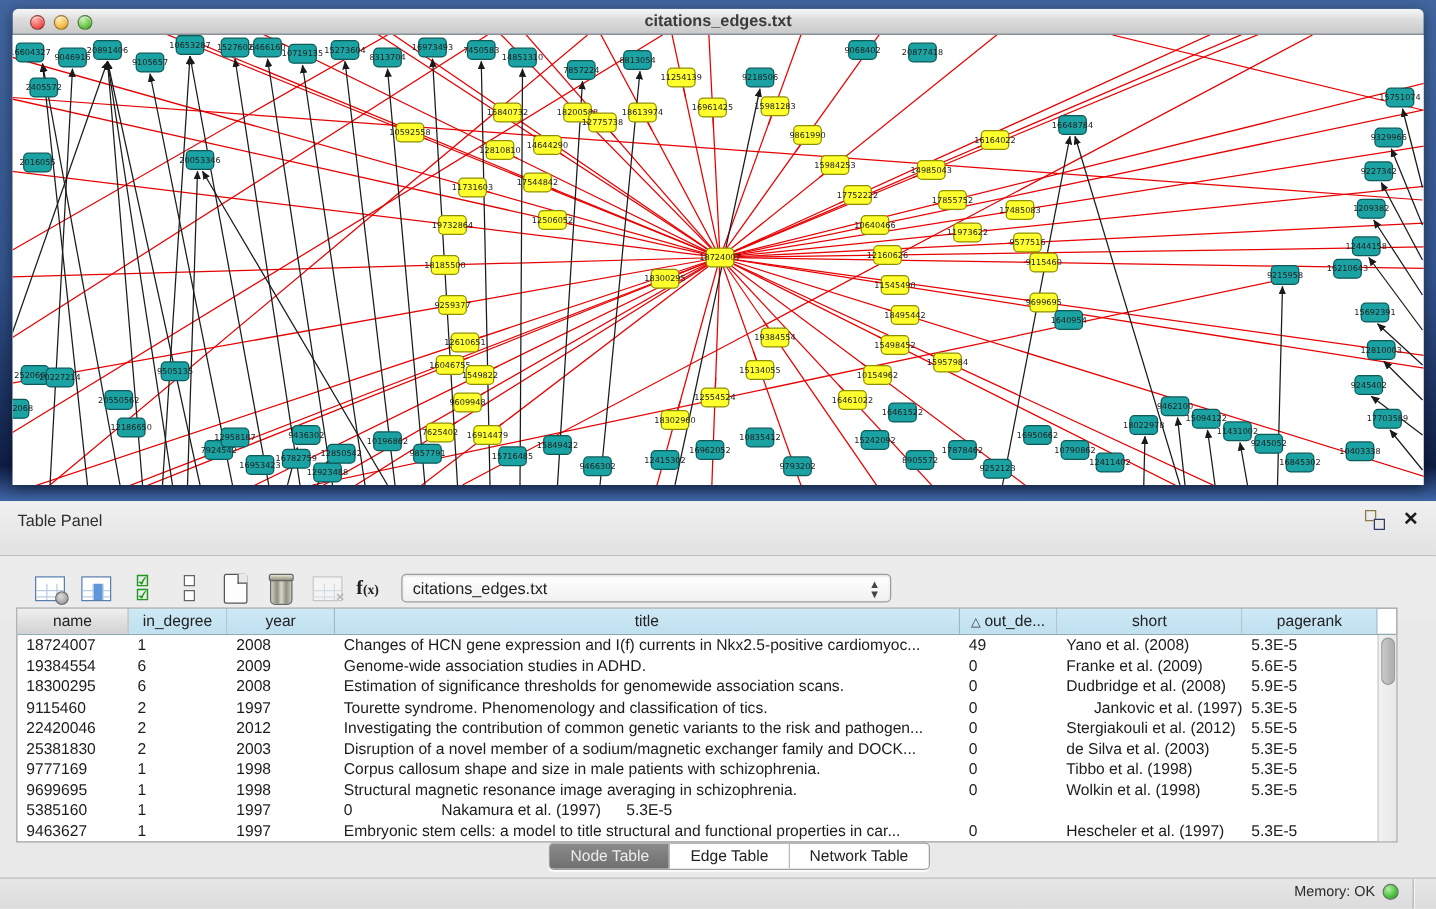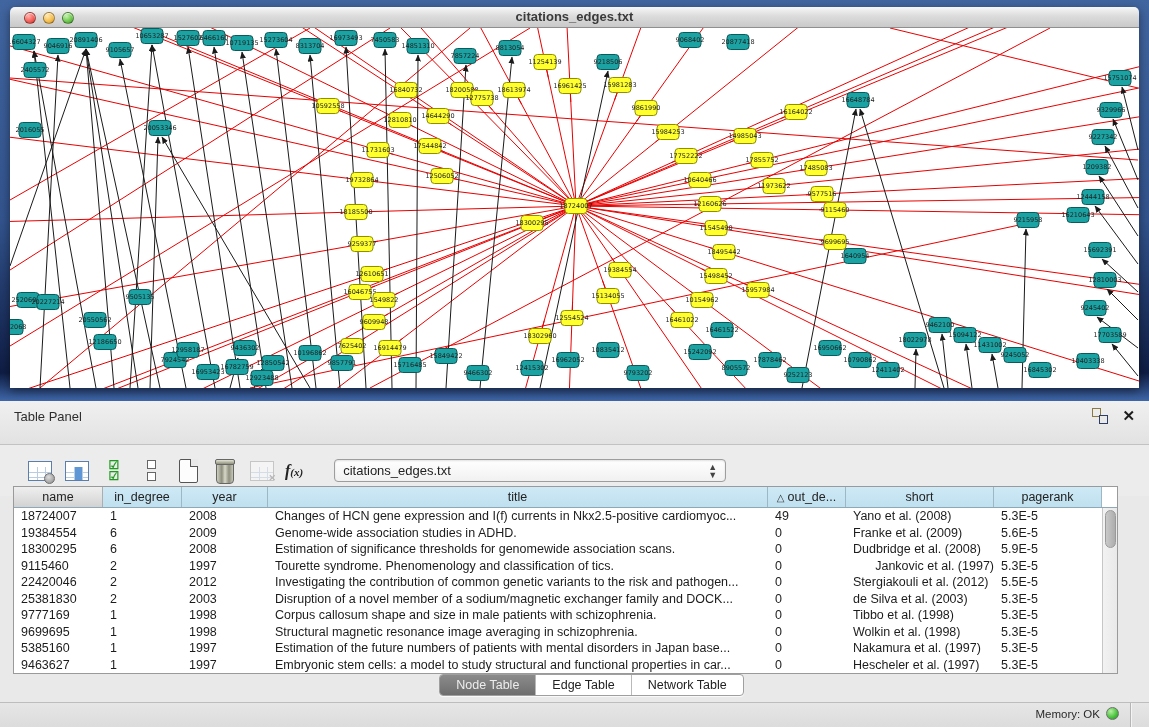--- a/index.html
+++ b/index.html
@@ -32,21 +32,21 @@
   .panel-title { position:absolute; left:14px; top:8px; font-size:13px; color:#2e2e2e; }
   .panel-header-icons { position:absolute; right:14px; top:7px; display:flex; gap:14px; align-items:center; }
   .float-icon { width:16px; height:16px; position:relative; }
   .float-icon .sq1 { position:absolute; left:0; top:0; width:9px; height:9px; border:1.5px solid #8a7a46; }
   .float-icon .sq2 { position:absolute; right:0; bottom:0; width:9px; height:9px; border:1.5px solid #2f3d66; background:#e9e9e9; }
   .close-x { font-size:15px; font-weight:bold; color:#1c1c1c; line-height:16px; cursor:default; }
 
   .toolbar { position:relative; height:51px; background:#ececec; display:flex; align-items:center; padding-left:26px; }
   .tb-icon { width:28px; height:28px; margin-right:9px; display:flex; align-items:center; justify-content:center; }
   .tb-icon.disabled { opacity:.45; }
-  .fx { font-family:"Liberation Serif", serif; font-style:italic; font-weight:bold; font-size:16px; color:#222; margin-right:23px; }
+  .fx { font-family:"Liberation Serif", serif; font-weight:bold; font-size:16px; color:#222; margin-right:10px; }
   .fx small { font-size:11px; }
   .combo { width:392px; height:23px; margin-left:8px; background:linear-gradient(180deg,#ffffff,#f1f1f1);
     border:1px solid #9d9d9d; border-radius:4px; box-shadow:inset 0 1px 2px rgba(0,0,0,.12);
     display:flex; align-items:center; justify-content:space-between; padding:0 8px; font-size:13px; color:#222; }
   .combo .arrows { font-size:9px; color:#444; line-height:8px; text-align:center; }
 
   .grid-wrap { position:absolute; left:13px; top:85px; width:1105px; height:188px;
     border:1px solid #9a9a9a; background:#fff; display:flex; flex-direction:column; }
   .grid-head { display:flex; height:21px; border-bottom:1px solid #8fa8b5; }
   .gh-cell { background:linear-gradient(180deg,#cfe9f6,#bfe0ef); border-right:1px solid #9cb8c6;
@@ -871,30 +871,29 @@
             <div class="gr-cell" style="width: 86px;">1998</div>
             <div class="gr-cell" style="width: 500px;">Structural magnetic resonance image averaging in schizophrenia.</div>
             <div class="gr-cell" style="width: 78px;">0</div>
             <div class="gr-cell" style="width: 148px;">Wolkin et al. (1998)</div>
             <div class="gr-cell" style="width: 108px;">5.3E-5</div>
           </div>
           <div class="grid-row">
             <div class="gr-cell" style="width: 89px;">5385160</div>
             <div class="gr-cell" style="width: 79px;">1</div>
             <div class="gr-cell" style="width: 86px;">1997</div>
-            <div class="gr-cell" style="width: 500px;">Estimation of the future numbers of patients with mental disorders in Japan base...</div>
             <div class="gr-cell" style="width: 78px;">0</div>
             <div class="gr-cell" style="width: 148px;">Nakamura et al. (1997)</div>
             <div class="gr-cell" style="width: 108px;">5.3E-5</div>
           </div>
           <div class="grid-row">
             <div class="gr-cell" style="width: 89px;">9463627</div>
             <div class="gr-cell" style="width: 79px;">1</div>
             <div class="gr-cell" style="width: 86px;">1997</div>
-            <div class="gr-cell" style="width: 500px;">Embryonic stem cells: a model to study structural and functional properties in car...</div>
+            <div class="gr-cell" style="width: 500px;">Embryonic stem cells: a model to title structural and functional properties in car...</div>
             <div class="gr-cell" style="width: 78px;">0</div>
             <div class="gr-cell" style="width: 148px;">Hescheler et al. (1997)</div>
             <div class="gr-cell" style="width: 108px;">5.3E-5</div>
           </div>
         </div>
       <div class="vscroll">
         <div class="vthumb"></div>
       </div>
     </div>
   </div>

